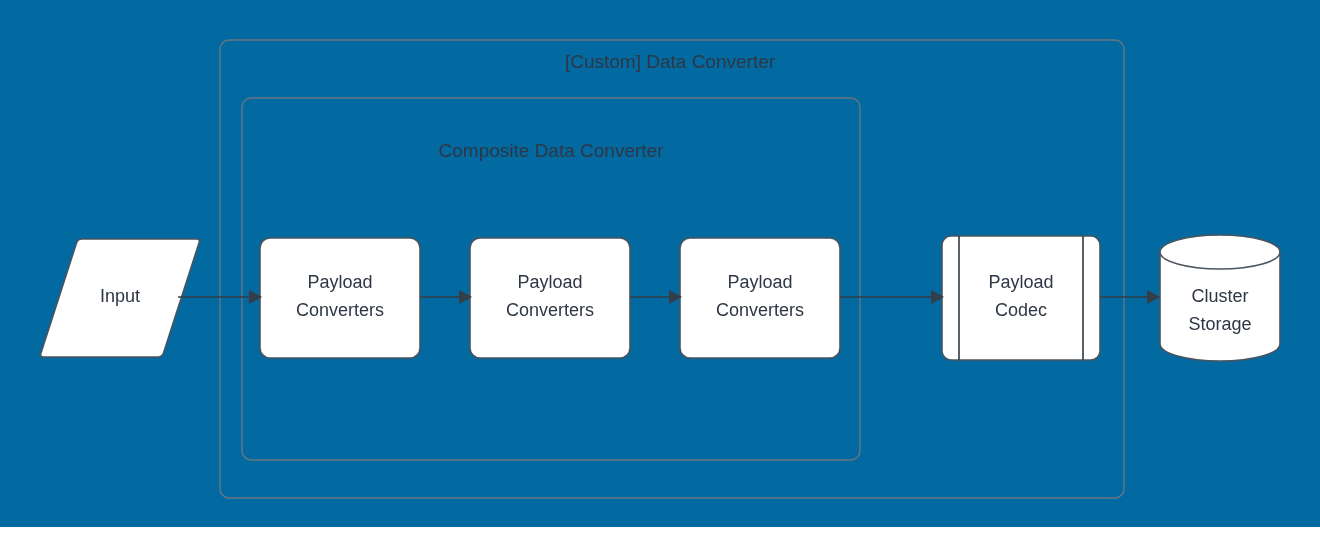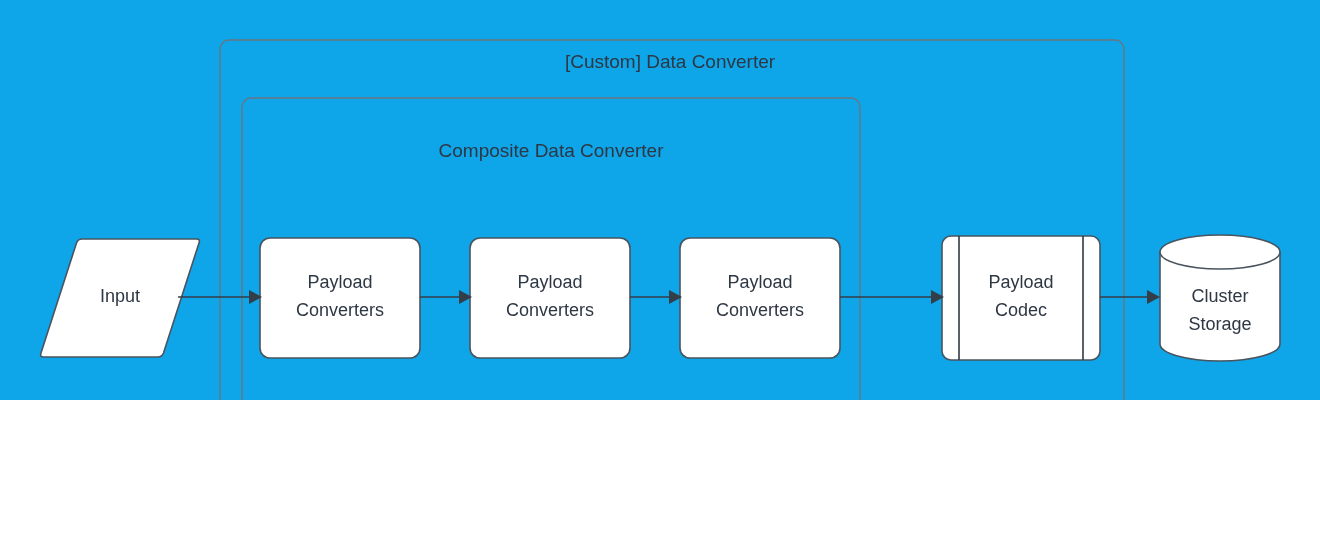--- a/index.html
+++ b/index.html
@@ -7,22 +7,22 @@
     margin: 0;
     padding: 0;
     background: #ffffff;
   }
   body {
     font-family: "Liberation Sans", sans-serif;
   }
   #canvas {
     position: relative;
     width: 1320px;
-    height: 400px;
-    background: #0ea5e9;
+    height: 527px;
+    background: #0369a1;
     overflow: hidden;
   }
   #diagram-svg {
     position: absolute;
     left: 0;
     top: 0;
     width: 1320px;
     height: 540px;
   }
   .shape-stroke {

